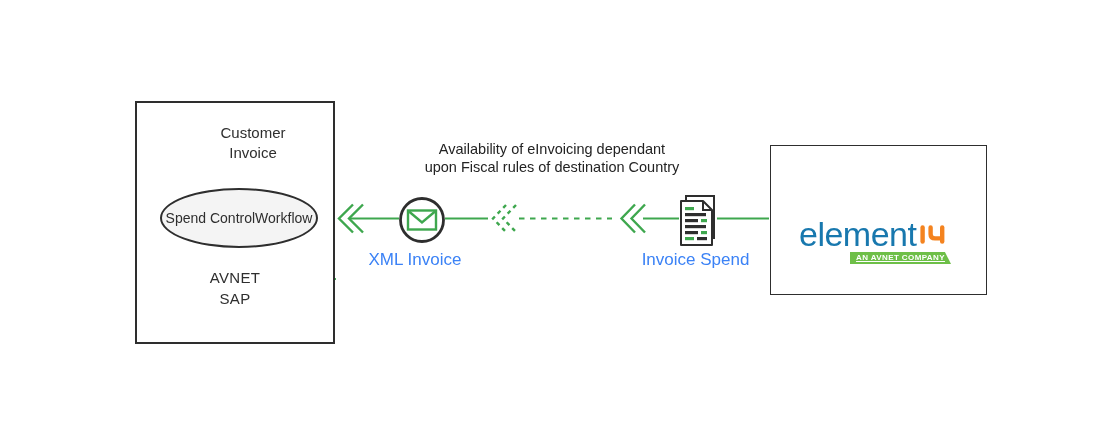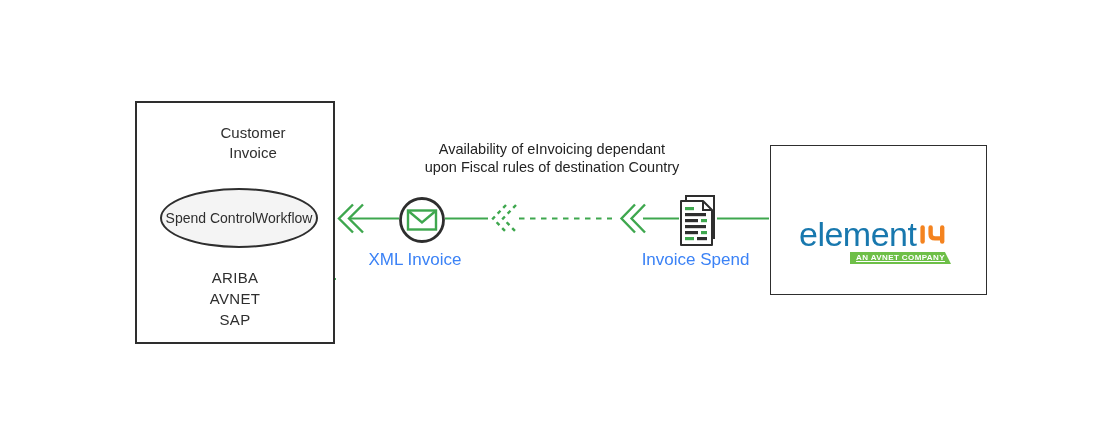--- a/index.html
+++ b/index.html
@@ -103,21 +103,20 @@
   <div class="box" id="customer-box"></div>
   <div class="abs center title">
     <div>Customer</div>
     <div>Invoice</div>
   </div>
   <div class="abs ellipse">
     <div>Spend Control</div>
     <div>Workflow</div>
   </div>
   <div class="abs center erp">
-    <div>ARIBA</div>
     <div>AVNET</div>
     <div>SAP</div>
   </div>
 
   <div class="abs center note">
     <div>Availability of eInvoicing dependant</div>
     <div>upon Fiscal rules of destination Country</div>
   </div>
 
   <div class="abs center flow-label" id="xml-label">XML Invoice</div>

